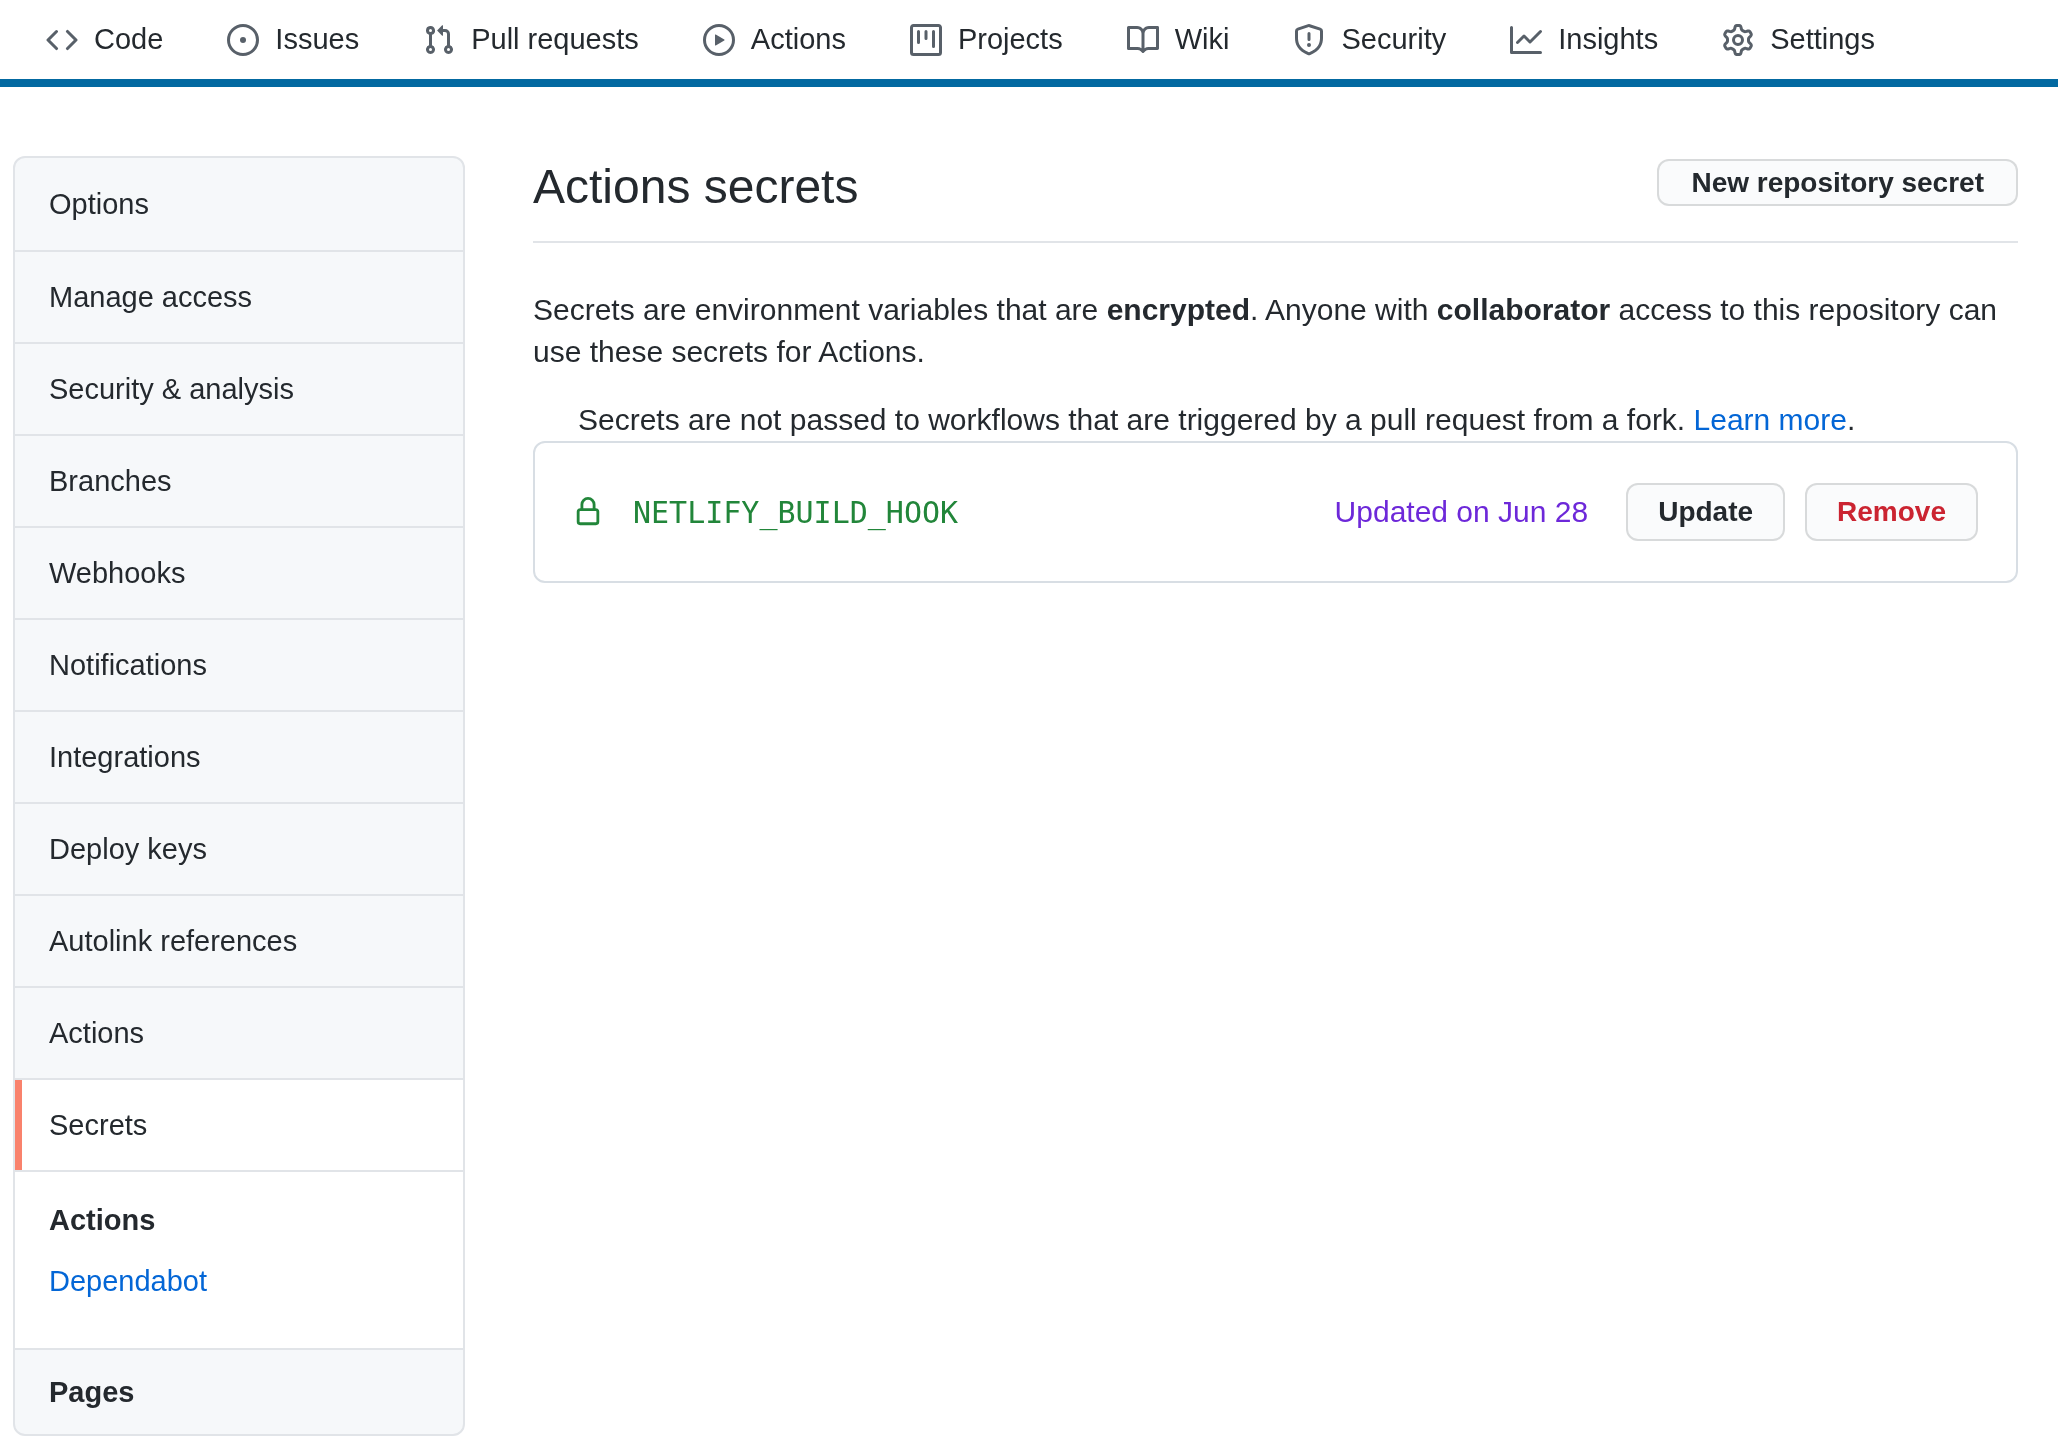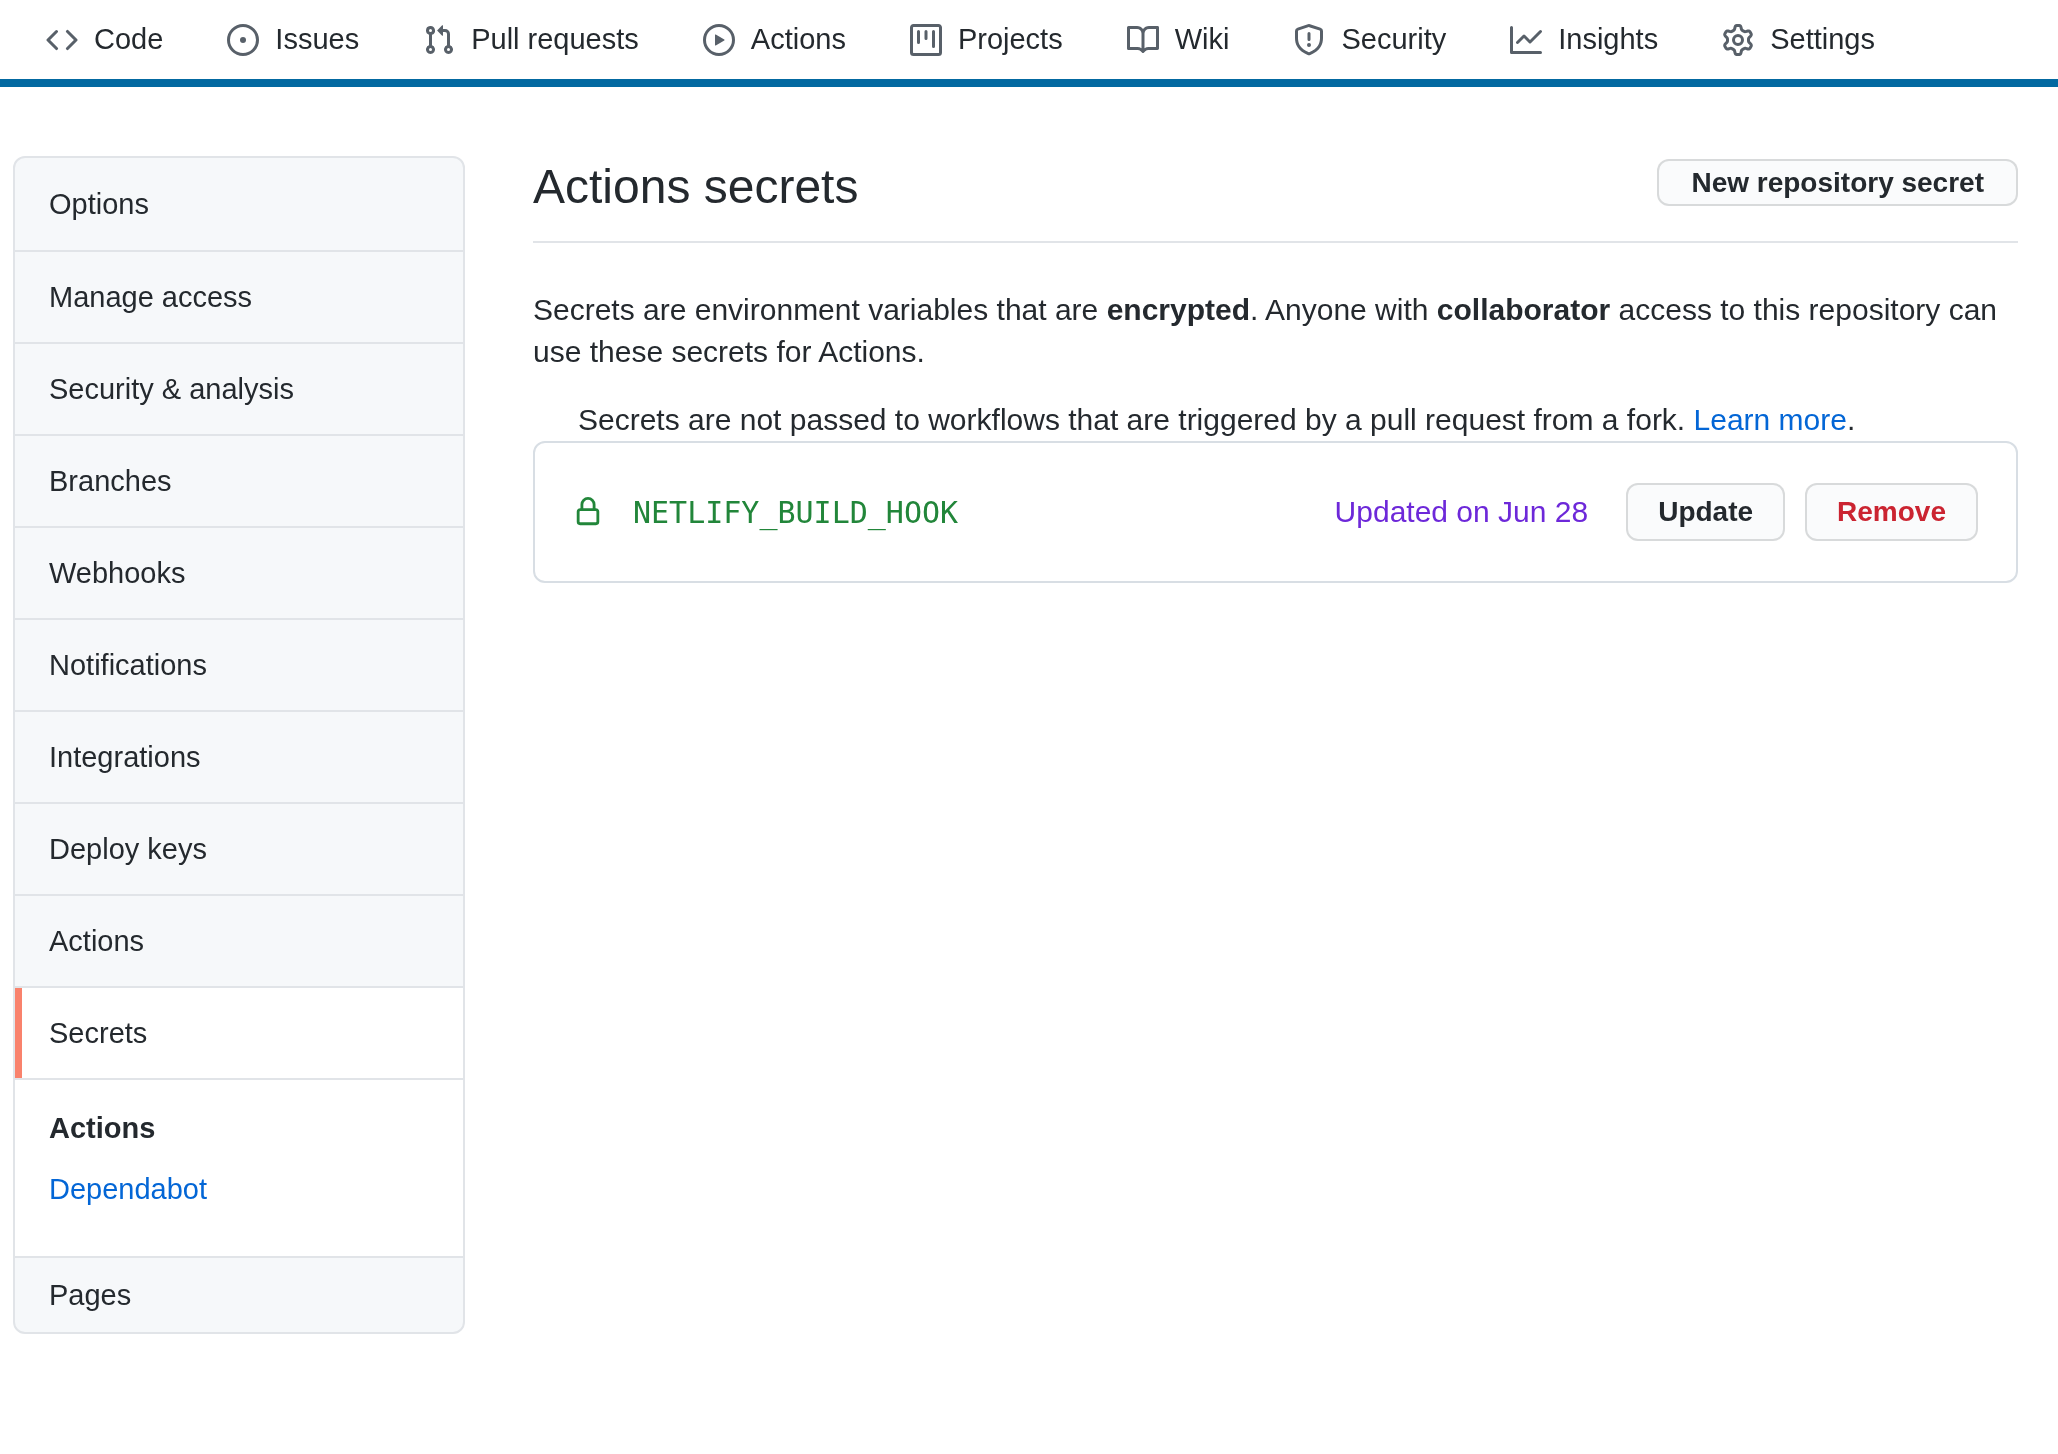--- a/index.html
+++ b/index.html
@@ -21,21 +21,21 @@
   .sidebar { margin:69px 0 0 13px; width:452px; background:#f6f8fa;
              border:2px solid #e1e4e8; border-radius:12px; overflow:hidden; flex:none; }
   .side-item { height:92px; display:flex; align-items:center; padding-left:34px;
                font-size:29px; color:#24292e; border-top:2px solid #e1e4e8; cursor:pointer; }
   .side-item:first-child { border-top:none; }
   .side-item.active { background:#ffffff; box-shadow:inset 7px 0 0 #f9826c; }
   .side-subsection { background:#ffffff; border-top:2px solid #e1e4e8;
                      padding:32px 0 50px 34px; display:flex; flex-direction:column; gap:28px; }
   .side-sub-heading { font-size:29px; font-weight:700; color:#24292e; }
   .side-sub-link { font-size:29px; color:#0366d6; cursor:pointer; }
-  .side-item.footer { height:76px; }
+  .side-item.footer { height:86px;font-weight:bold; }
 
   
   .main { flex:1; padding:72px 40px 0 68px; min-width:0; }
   .title-row { display:flex; align-items:flex-start; justify-content:space-between; height:62px; }
   .page-title { font-size:48px; font-weight:400; color:#24292e; }
   .btn { display:inline-flex; align-items:center; justify-content:center;
          background:#fafbfc; border:2px solid rgba(27,31,35,0.15); border-radius:12px;
          color:#24292e; font-family:"Liberation Sans", sans-serif; font-weight:600;
          font-size:28px; cursor:pointer; }
   .btn-new { height:47px; padding:0 32px; }
@@ -139,20 +139,21 @@
 
   <aside class="sidebar">
     <div class="side-item">Options</div>
     <div class="side-item">Manage access</div>
     <div class="side-item">Security &amp; analysis</div>
     <div class="side-item">Branches</div>
     <div class="side-item">Webhooks</div>
     <div class="side-item">Notifications</div>
     <div class="side-item">Integrations</div>
     <div class="side-item">Deploy keys</div>
+    <div class="side-item">Autolink references</div>
     <div class="side-item">Actions</div>
     <div class="side-item active">Secrets</div>
     <div class="side-subsection">
       <span class="side-sub-heading">Actions</span>
       <span class="side-sub-link">Dependabot</span>
     </div>
     <div class="side-item footer">Pages</div>
   </aside>
 
   <main class="main">

